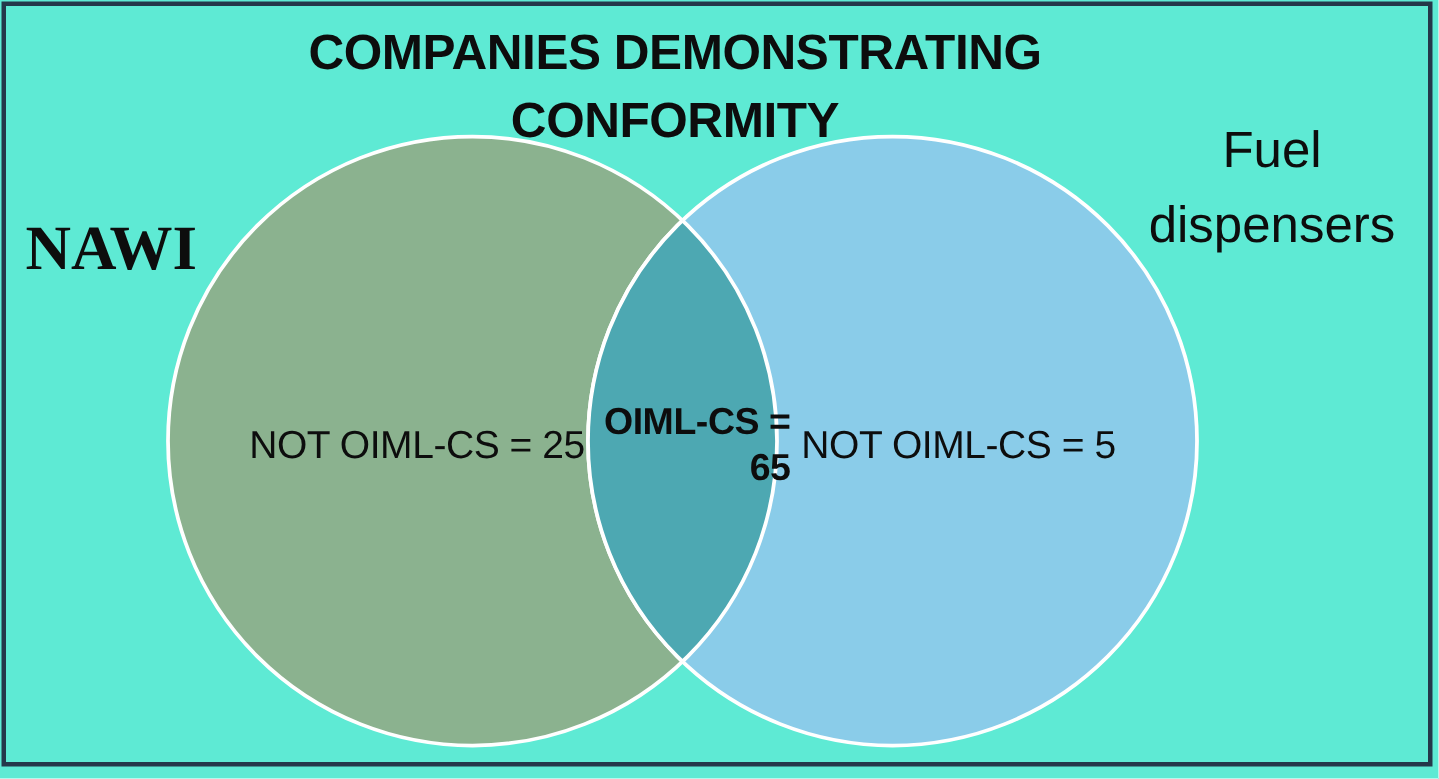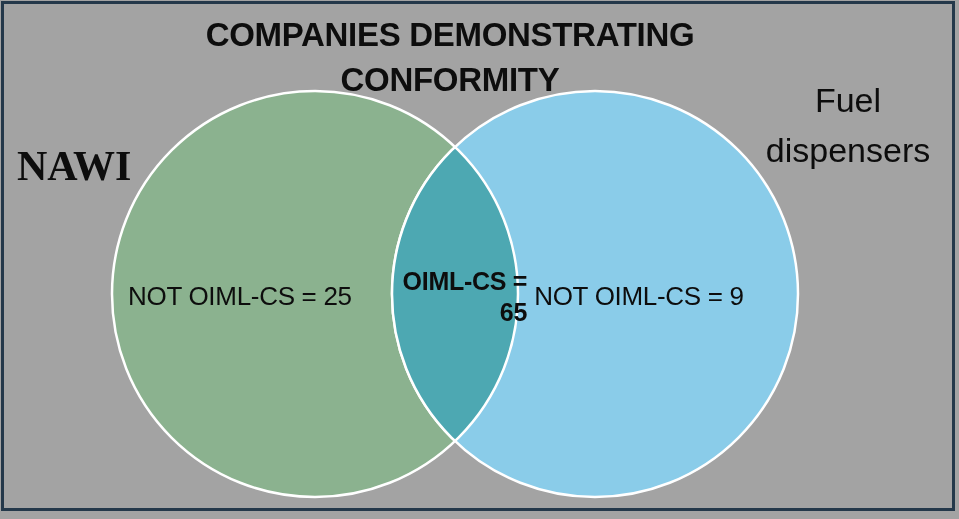--- a/index.html
+++ b/index.html
@@ -5,21 +5,21 @@
   html, body {
     margin: 0;
     padding: 0;
     background: #ffffff;
     font-family: "Liberation Sans", sans-serif;
   }
   .canvas {
     position: relative;
     width: 959px;
     height: 519px;
-    background: #a3a3a3;
+    background: #5eead4;
     overflow: hidden;
   }
   .frame {
     position: absolute;
     left: 1px;
     top: 1px;
     width: 948px;
     height: 504px;
     border: 3px solid #24384a;
     background: transparent;
@@ -63,21 +63,21 @@
     width: 212px;
     text-align: center;
     font-size: 34px;
     font-weight: 400;
     line-height: 50px;
   }
   .left-region-label {
     left: 128px;
     top: 281px;
     width: 300px;
-    text-align: left;
+    text-align: center;
     font-size: 26px;
     font-weight: 400;
     line-height: 30px;
     letter-spacing: -0.3px;
   }
   .right-region-label {
     left: 489px;
     top: 281px;
     width: 300px;
     text-align: center;
@@ -124,17 +124,17 @@
   <div class="frame"></div>
 
   <div class="txt chart-title">COMPANIES DEMONSTRATING CONFORMITY</div>
 
   <div class="txt nawi-label">NAWI</div>
 
   <div class="txt fuel-label">Fuel dispensers</div>
 
   <div class="txt left-region-label">NOT OIML-CS = 25</div>
 
-  <div class="txt right-region-label">NOT OIML-CS = 9</div>
+  <div class="txt right-region-label">NOT OIML-CS = 5</div>
 
   <div class="txt intersection-label">OIML-CS = 65</div>
 
 </div>
 
 </body></html>

